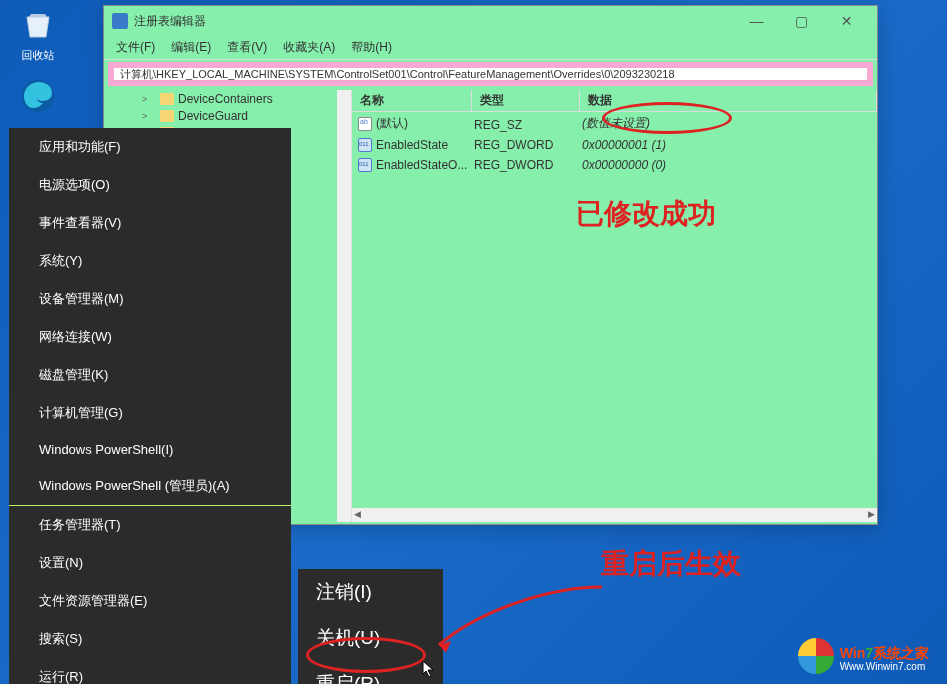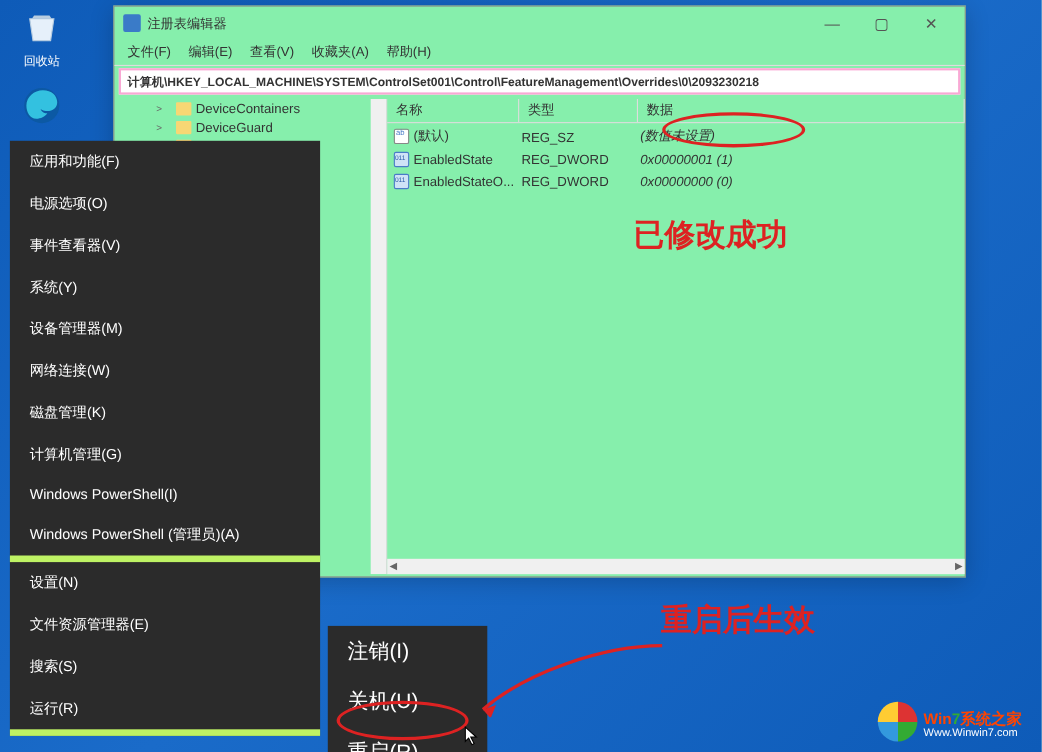--- a/index.html
+++ b/index.html
@@ -10,47 +10,47 @@
 .desktop-icon .icon-box { width: 40px; height: 40px; margin: 0 auto 4px; display:flex; align-items:center; justify-content:center; }
 
 
 .regedit { position: absolute; left: 103px; top: 5px; width: 775px; height: 520px; background: #86efac; border: 1px solid #888; box-shadow: 0 4px 20px rgba(0,0,0,.2); }
 .titlebar { height: 30px; display:flex; align-items:center; padding: 0 8px; font-size: 12px; color:#333; }
 .titlebar .tb-icon { width:16px; height:16px; margin-right:6px; background:#3a7bc8; display:inline-block; border-radius:2px; }
 .titlebar .spacer { flex:1; }
 .winbtn { width:45px; height:30px; display:flex; align-items:center; justify-content:center; color:#555; font-size:14px; }
 .menubar { height: 24px; display:flex; align-items:center; padding: 0 4px; font-size:12px; color:#333; border-bottom:1px solid #ddd; }
 .menubar span { padding: 2px 8px; }
-.addressbar { height:24px; border:2px solid #f9a8d4; margin:2px 4px 4px; padding:2px 6px; font-size:11px; color:#333; display:flex; align-items:center; background:#fff;font-weight:bold; }
+.addressbar { height:24px; border:6px solid #f9a8d4; margin:2px 4px 4px; padding:2px 6px; font-size:11px; color:#333; display:flex; align-items:center; background:#fff; }
 .content { display:flex; height: calc(100% - 86px); }
 .tree { width: 248px; border-right:1px solid #ddd; overflow:hidden; position:relative; font-size:12px; color:#333; }
 .tree-scroll { position:absolute; right:0; top:0; width:14px; height:100%; background:#f0f0f0; }
 .tree-row { display:flex; align-items:center; padding:1px 2px 1px 60px; height:17px; white-space:nowrap; }
 .tree-row .folder { width:14px; height:12px; background:#f7d774; margin-right:4px; display:inline-block; border-radius:1px; }
 .tree-row .caret { width:10px; display:inline-block; color:#666; margin-left:-22px; margin-right:8px; font-size:9px; }
 .list { flex:1; position:relative; font-size:12px; color:#333; }
 .list-head { display:flex; border-bottom:1px solid #ddd; height:22px; align-items:center; font-size:12px; }
-.list-head div { padding:2px 8px; border-right:1px solid #ddd; }
+.list-head div { padding:2px 8px; border-right:1px solid #ddd;font-weight:bold; }
 .list-row { display:flex; height:20px; align-items:flex-end; }
 .list-row .cell-name { width:120px; padding-left:6px; display:flex; align-items:center; }
 .list-row .cell-type { width:108px; padding-left:2px; }
 .list-row .cell-data { flex:1; padding-left:2px;font-style:italic; }
 .list-row .ico { width:14px; height:14px; margin-right:4px; display:inline-block; }
 .ico-sz { background:linear-gradient(#fff,#fff); border:1px solid #888; border-radius:2px; position:relative; }
 .ico-sz::after { content:"ab"; font-size:7px; color:#4a7bc8; position:absolute; left:1px; top:0; }
 .ico-dw { background:#cfe3f7; border:1px solid #4a7bc8; border-radius:2px; position:relative; }
 .ico-dw::after { content:"011"; font-size:6px; color:#2a5ba8; position:absolute; left:0; top:2px; }
 .list-scroll-h { position:absolute; left:0; bottom:0; right:0; height:14px; background:#f0f0f0; }
 .annot-ellipse1 { position:absolute; left:602px; top:102px; width:130px; height:32px; border:3px solid #d22; border-radius:50%; pointer-events:none; }
 .annot-text1 { position:absolute; left:576px; top:195px; color:#d22; font-size:28px; font-weight:bold; }
 
 
 .winx { position:absolute; left:9px; top:128px; width:282px; background:#2b2b2b; color:#fff; font-size:13px; }
-.winx-item { padding:10px 18px; }
-.winx-item.sep-after { border-bottom:6px solid #bef264; }
+.winx-item { padding:10px 30px; }
+.winx-item.sep-after { border-bottom:1px solid #bef264; }
 
 
 .shutdown { position:absolute; left:298px; top:569px; width:145px; background:#2b2b2b; color:#fff; font-size:19px; }
 .shutdown div { padding:10px 18px; }
 .annot-ellipse2 { position:absolute; left:306px; top:637px; width:120px; height:36px; border:3px solid #d22; border-radius:50%; pointer-events:none; }
 .annot-arrow { position:absolute; left:427px; top:582px; width:180px; height:70px; pointer-events:none; }
 .annot-text2 { position:absolute; left:601px; top:545px; color:#d22; font-size:28px; font-weight:bold; }
 
 
 .cursor { position:absolute; left:422px; top:660px; font-size:16px; color:#222; pointer-events:none; }
@@ -250,20 +250,21 @@
     <div class="winx-item"><span>应用和功能(F)</span></div>
     <div class="winx-item"><span>电源选项(O)</span></div>
     <div class="winx-item"><span>事件查看器(V)</span></div>
     <div class="winx-item"><span>系统(Y)</span></div>
     <div class="winx-item"><span>设备管理器(M)</span></div>
     <div class="winx-item"><span>网络连接(W)</span></div>
     <div class="winx-item"><span>磁盘管理(K)</span></div>
     <div class="winx-item"><span>计算机管理(G)</span></div>
     <div class="winx-item"><span>Windows PowerShell(I)</span></div>
     <div class="winx-item sep-after"><span>Windows PowerShell (管理员)(A)</span></div>
+    <div class="winx-item"><span>任务管理器(T)</span></div>
     <div class="winx-item"><span>设置(N)</span></div>
     <div class="winx-item"><span>文件资源管理器(E)</span></div>
     <div class="winx-item"><span>搜索(S)</span></div>
     <div class="winx-item sep-after"><span>运行(R)</span></div>
   </div>
 
 <div class="shutdown" id="shutdown">
     <div><span>注销(I)</span></div>
     <div><span>关机(U)</span></div>
     <div><span>重启(R)</span></div>

